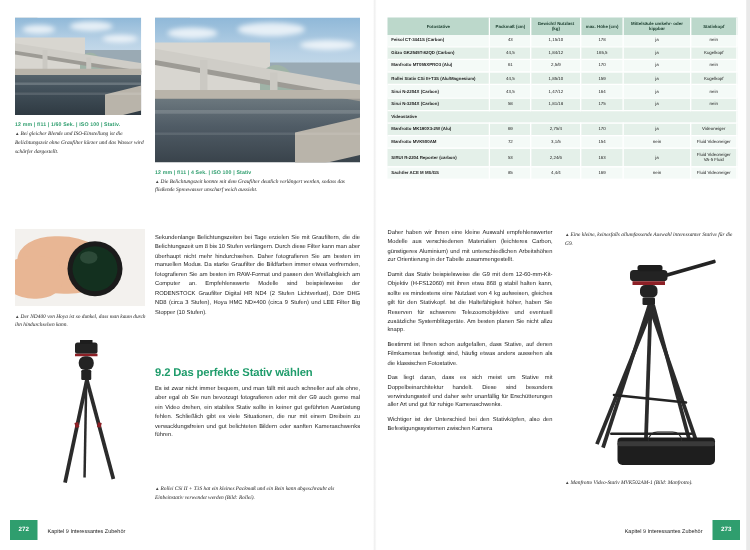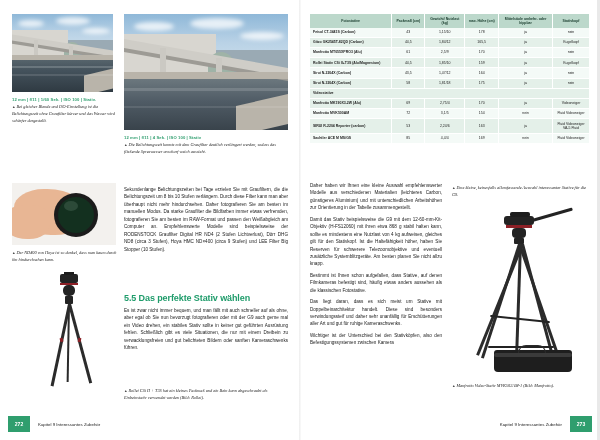--- a/index.html
+++ b/index.html
@@ -195,21 +195,21 @@
       <div class="filter-hand" style="left:-10px;top:22px;width:48px;height:34px;border-radius:50% 40% 45% 55%;"></div>
       <div class="filter-ring" style="left:42px;top:10px;width:44px;height:44px;"></div>
       <div class="filter-glass" style="left:46px;top:14px;width:36px;height:36px;"></div>
       <div style="position:absolute;left:52px;top:18px;width:14px;height:10px;border-radius:50%;background:rgba(120,150,130,.25);"></div>
     </div>
     <div id="lp-filter-cap" class="cap-it">
       <span class="tri">▲&nbsp;</span><span>Der ND400 von Hoya ist so dunkel, dass man kaum durch ihn hindurchsehen kann.</span>
     </div>
 
     <div id="lp-sec">
-      <h2 class="sec">5.5 Das perfekte Stativ wählen</h2>
+      <h2 class="sec">9.2 Das perfekte Stativ wählen</h2>
       <div class="body-col">
         <p>Es ist zwar nicht immer bequem, und man fällt mit auch schneller auf als ohne, aber egal ob Sie nun bevorzugt fotografieren oder mit der G9 auch gerne mal ein Video drehen, ein stabiles Stativ sollte in keiner gut geführten Ausrüstung fehlen. Schließlich gibt es viele Situationen, die nur mit einem Dreibein zu verwacklungsfreien und gut belichteten Bildern oder sanften Kameraschwenks führen.</p>
       </div>
     </div>
 
     <div id="lp-tripod">
       <div style="position:absolute;inset:0;background:#ffffff;"></div>
       <div class="trip-head" style="left:30px;top:2px;width:18px;height:9px;border-radius:2px;"></div>
       <div class="trip-plate" style="left:34px;top:0px;width:10px;height:3px;"></div>
       <div class="trip-red" style="left:30px;top:11px;width:18px;height:2px;"></div>

